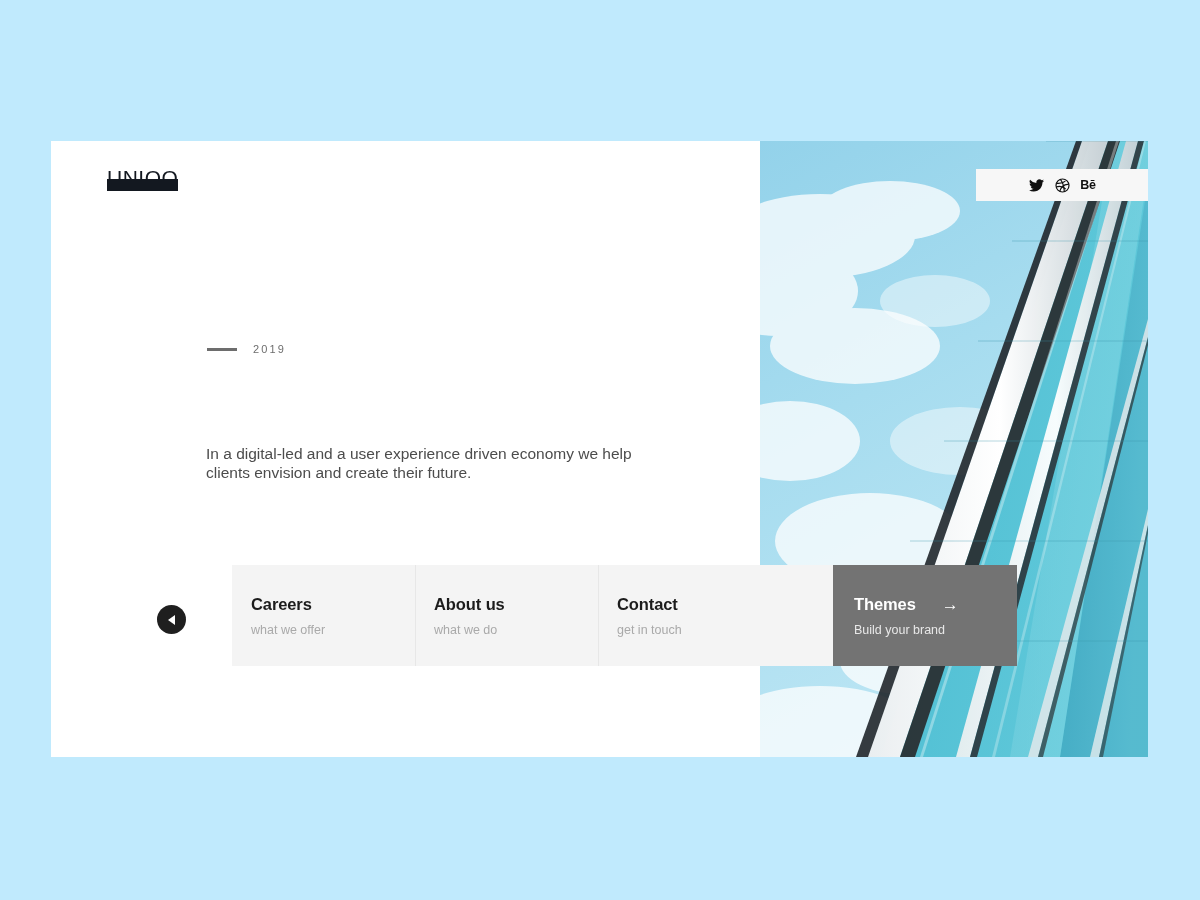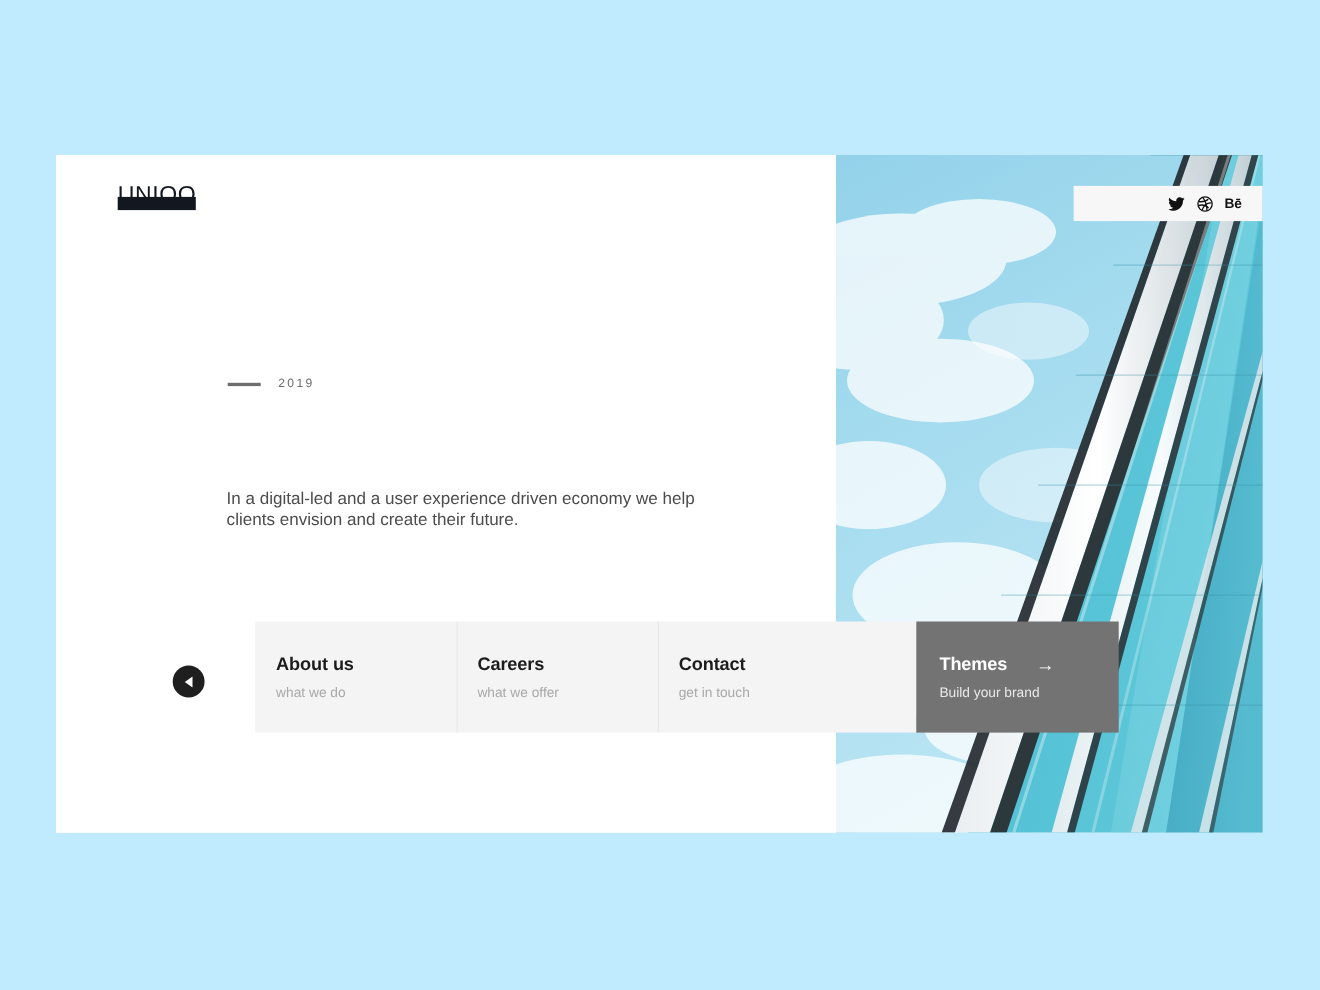--- a/index.html
+++ b/index.html
@@ -221,21 +221,21 @@
   
   .social {
     position: absolute;
     left: 925px;
     top: 28px;
     width: 172px;
     height: 32px;
     background: #f7f7f7;
     display: flex;
     align-items: center;
-    justify-content: flex-end;
+    justify-content: center;
     padding: 0 14px;
     box-sizing: border-box;
     z-index: 6;
   }
   .social-icon {
     display: flex;
     align-items: center;
     justify-content: center;
     width: 26px;
     height: 20px;
@@ -380,28 +380,28 @@
           <path d="M21.8 10.3c-4.5-.5-10.8.7-14.2 11.1"></path>
         </svg>
       </a>
       <a class="social-icon">
         <span class="be-mark">Bē</span>
       </a>
     </div>
 
     <div class="cards">
 
+      <div class="card card-w2">
+        <div class="card-title">Careers</div>
+        <div class="card-sub">what we offer</div>
+      </div>
+
       <div class="card card-w1">
         <div class="card-title">About us</div>
         <div class="card-sub">what we do</div>
-      </div>
-
-      <div class="card card-w2">
-        <div class="card-title">Careers</div>
-        <div class="card-sub">what we offer</div>
       </div>
 
       <div class="card card-w3">
         <div class="card-title">Contact</div>
         <div class="card-sub">get in touch</div>
       </div>
 
       <div class="card-dark">
         <div class="card-title">
           <span>Themes</span>

